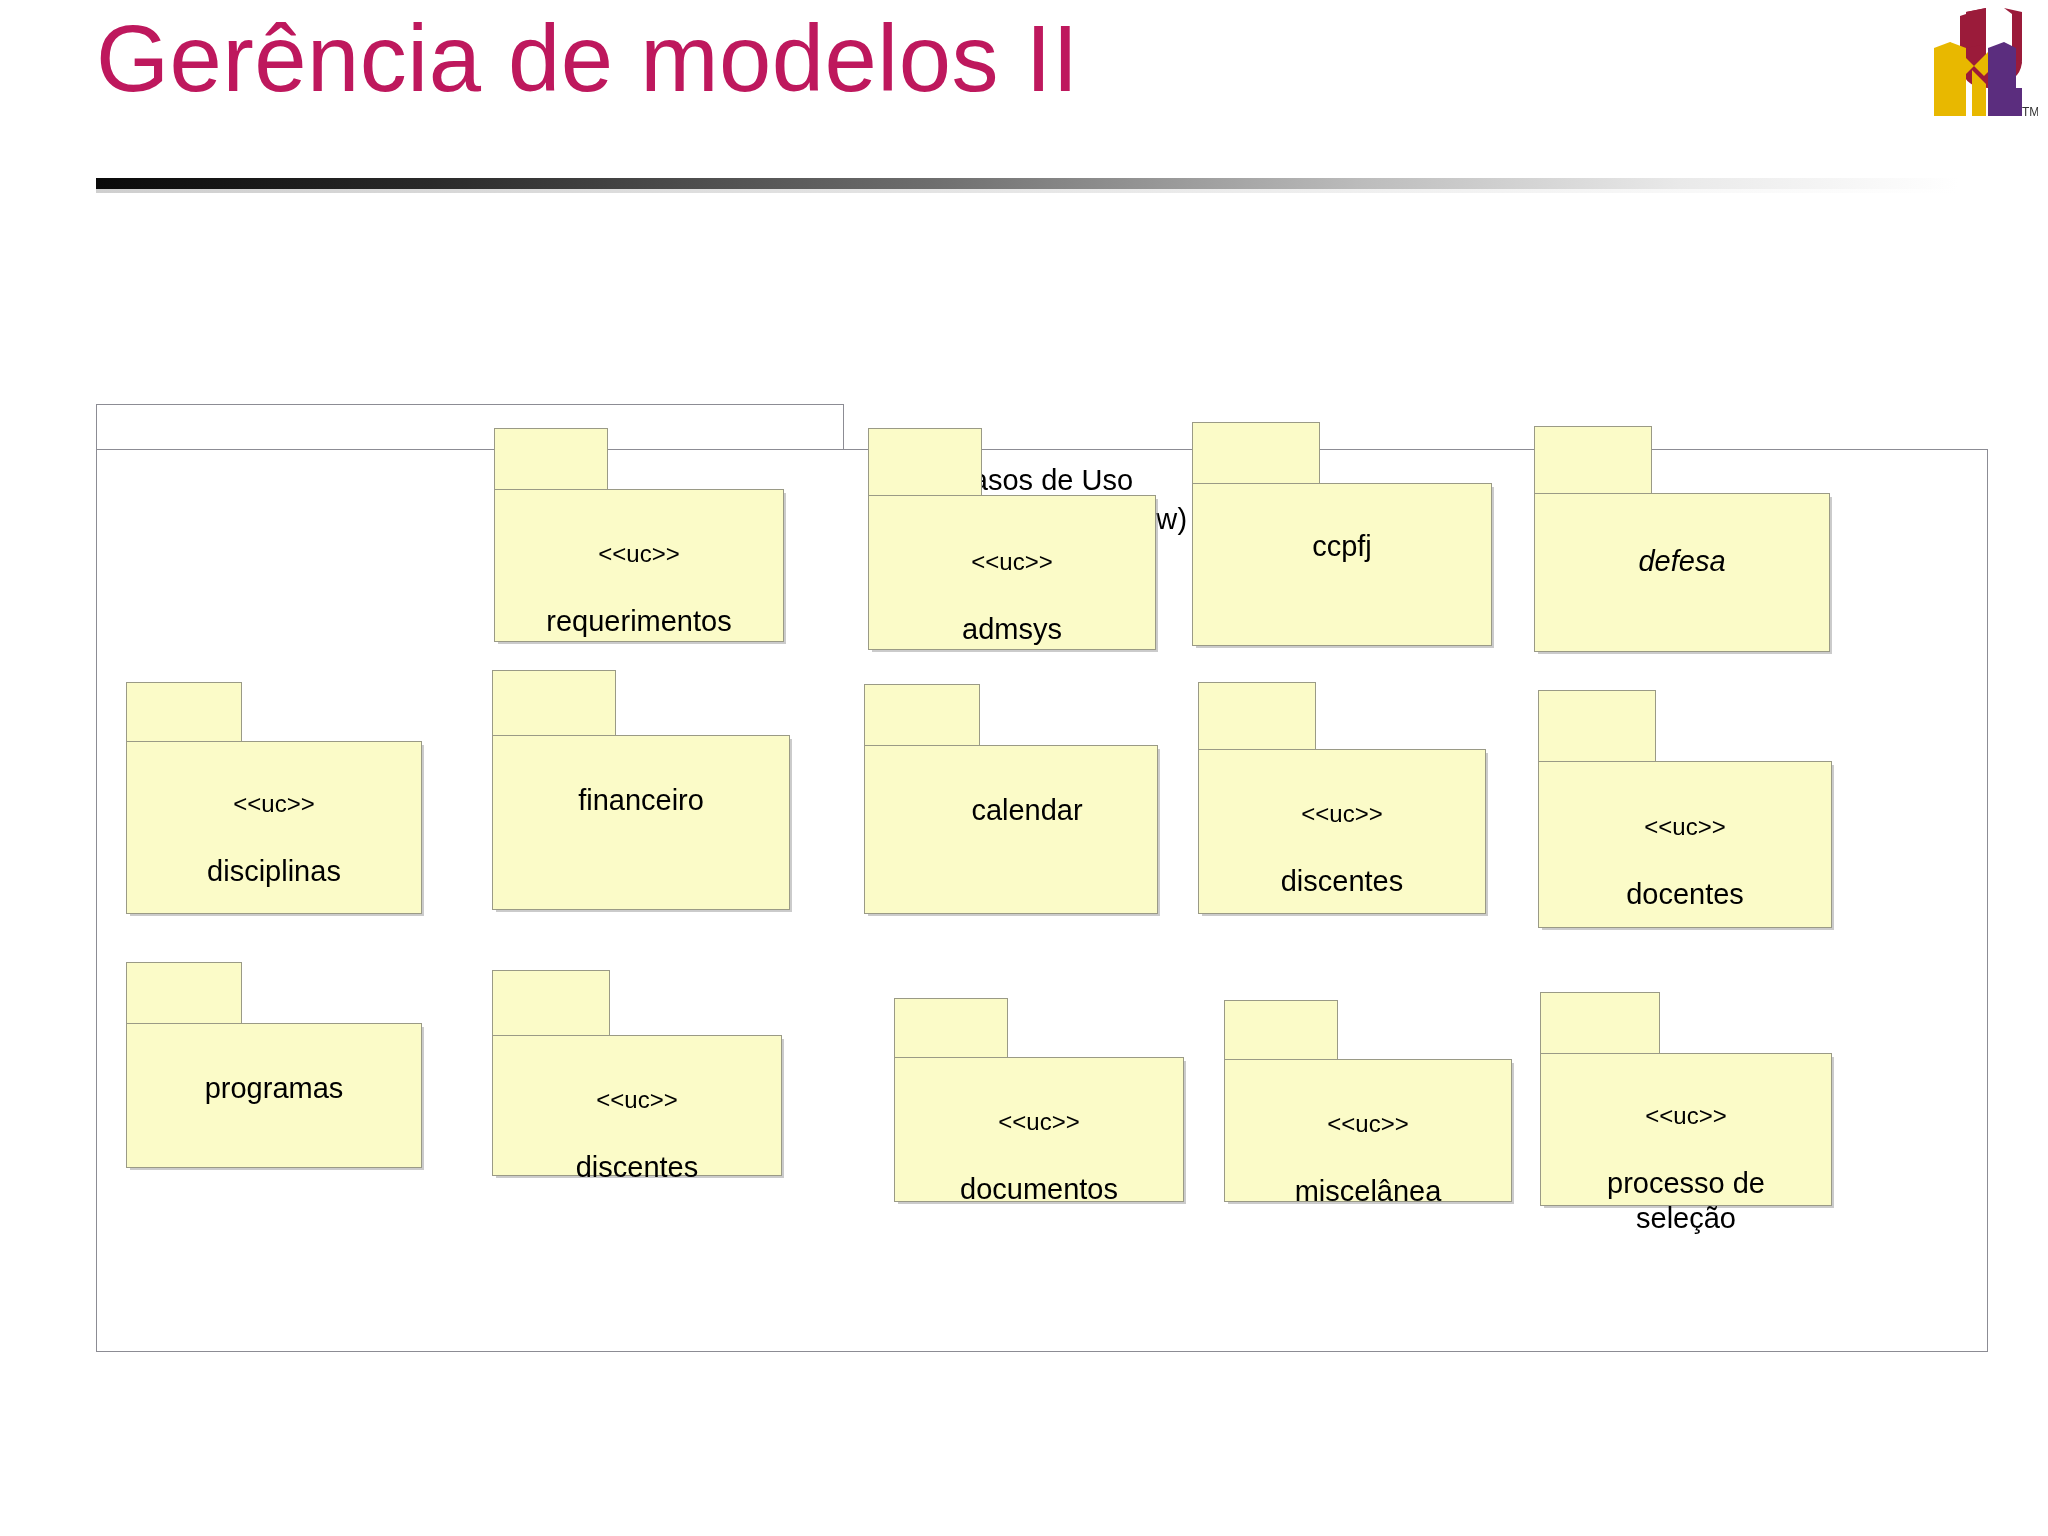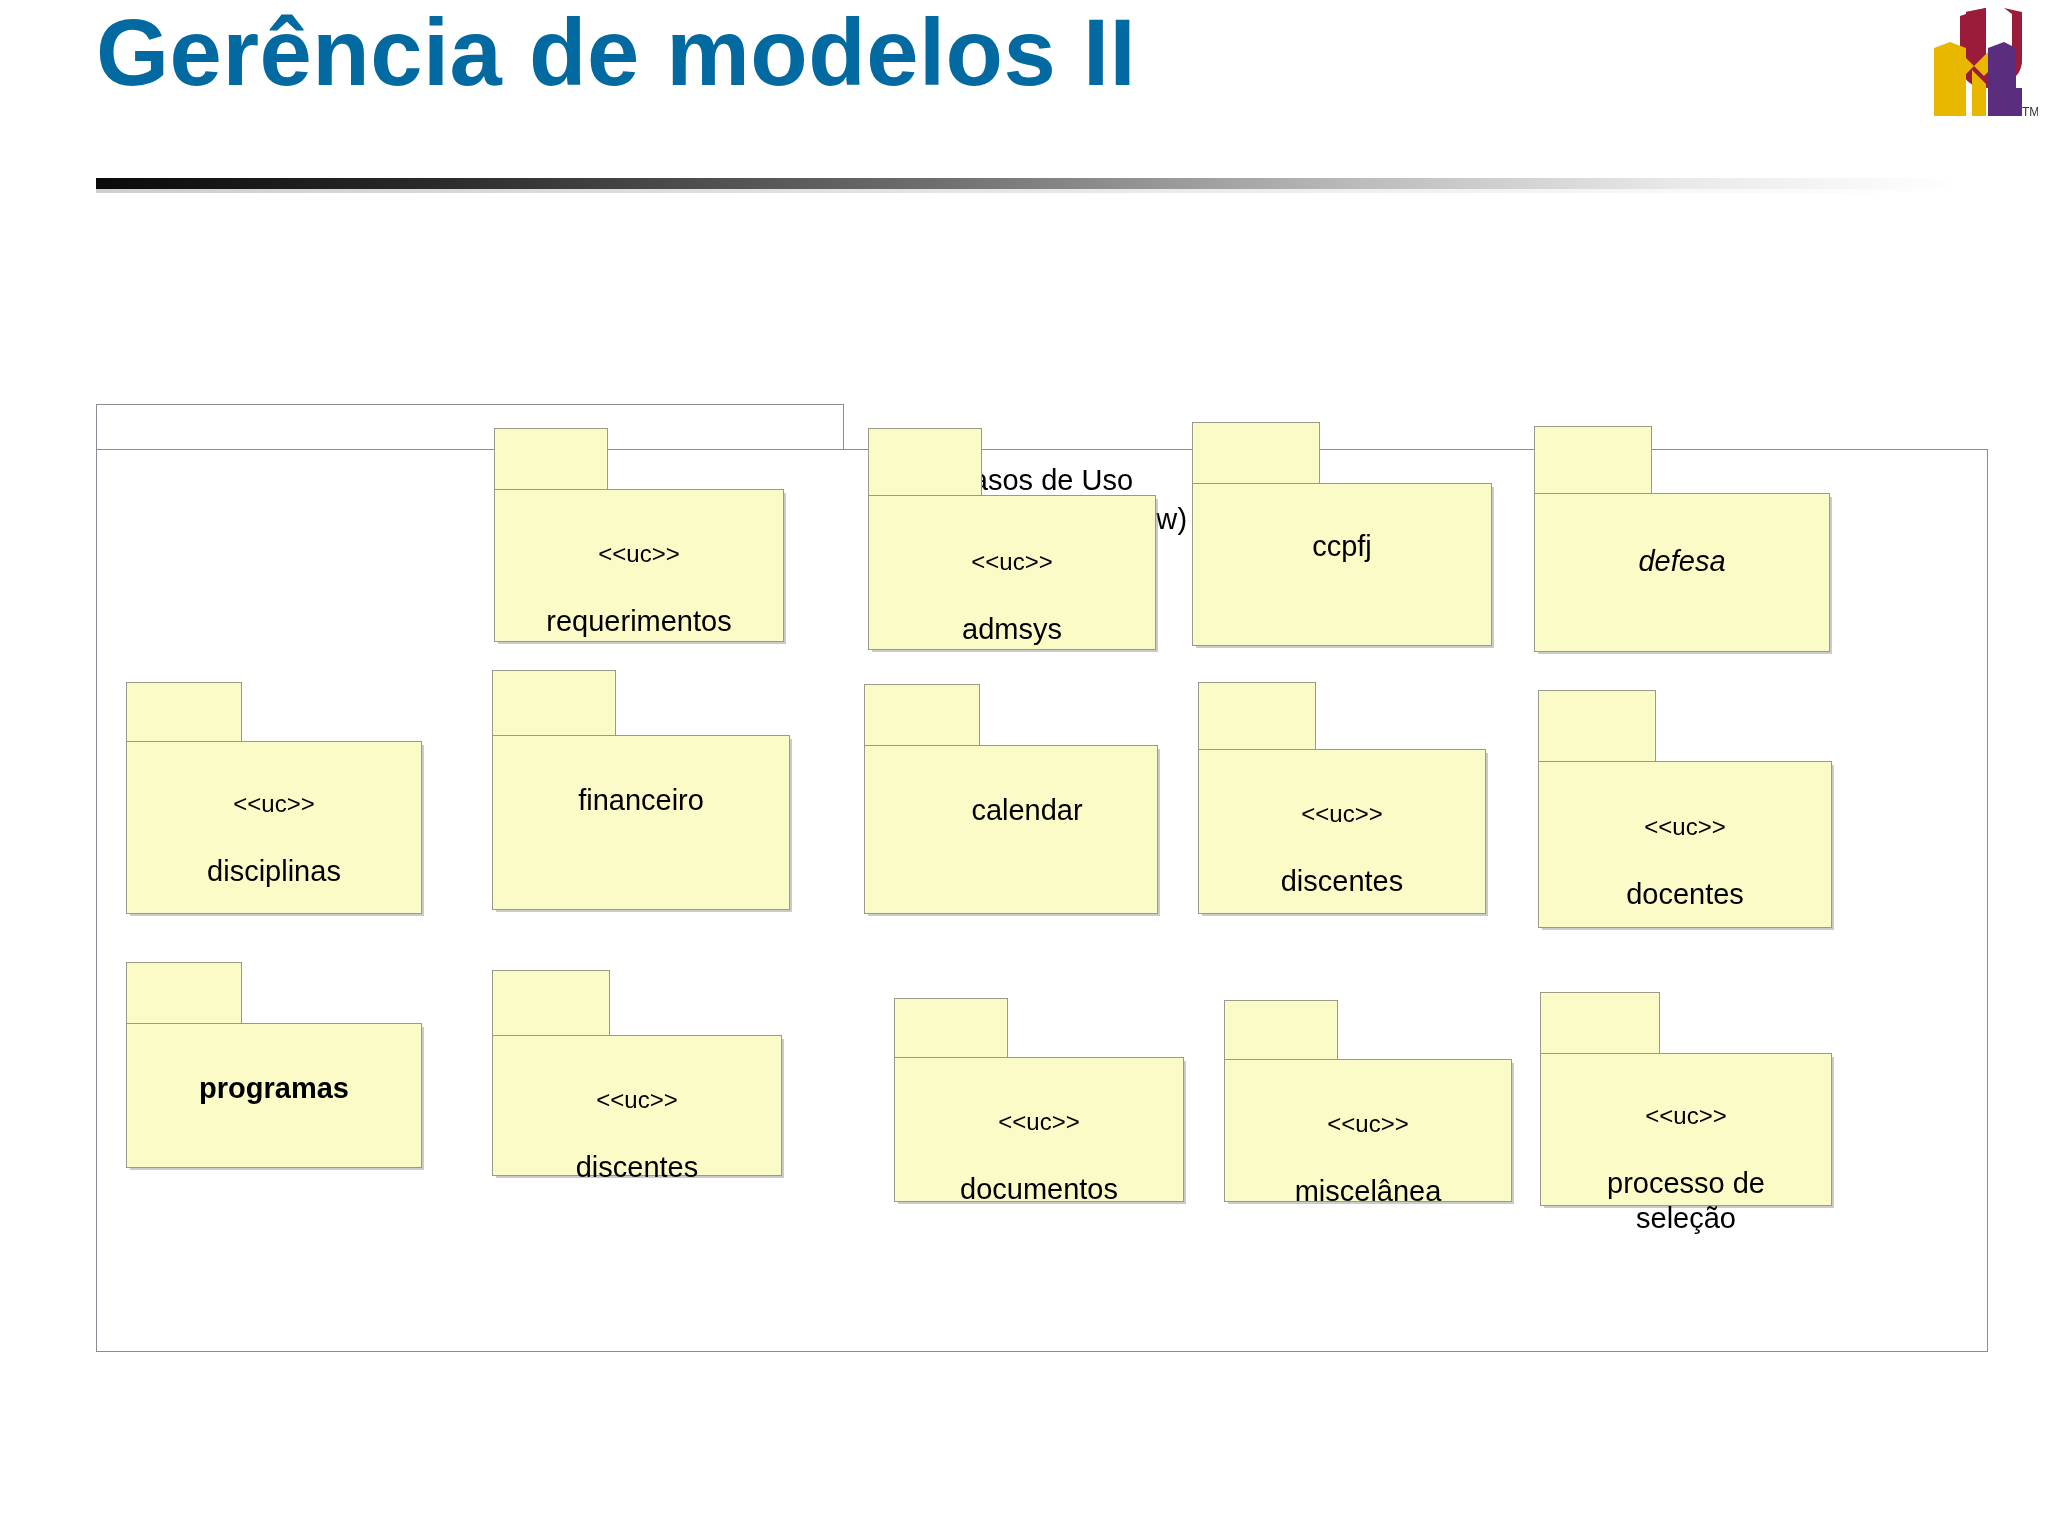--- a/index.html
+++ b/index.html
@@ -12,25 +12,25 @@
     background: #ffffff;
     font-family: "Liberation Sans", sans-serif;
     overflow: hidden;
     position: relative;
   }
 
   
   #slide-title {
     position: absolute;
     left: 96px;
-    top: 6px;
+    top: 12px;
     font-size: 94px;
     line-height: 1.0;
-    color: #0369a1;
-    font-weight: bold;
+    color: #be185d;
+    font-weight: normal;
     letter-spacing: 0.5px;
     white-space: nowrap;
   }
 
   
   #title-rule {
     position: absolute;
     left: 96px;
     top: 178px;
     width: 1862px;
@@ -247,21 +247,21 @@
 
   <div class="pkg" style="left:1442px; top:286px; width:294px; height:238px;">
     <div class="pkg-tab" style="width:118px; height:72px;"></div>
     <div class="pkg-body" style="top:71px; width:294px; height:167px;"></div>
     <div class="pkg-label" style="top:87px;">
       <span class="pkg-stereo">&lt;&lt;uc&gt;&gt;</span>
       <span>docentes</span>
     </div>
   </div>
 
-  <div class="pkg" style="left:30px; top:558px; width:296px; height:206px;font-weight:bold;">
+  <div class="pkg" style="left:30px; top:558px; width:296px; height:206px;">
     <div class="pkg-tab" style="width:116px; height:62px;"></div>
     <div class="pkg-body" style="top:61px; width:296px; height:145px;"></div>
     <div class="pkg-label" style="top:74px;">
       <span>programas</span>
     </div>
   </div>
 
   <div class="pkg" style="left:396px; top:566px; width:290px; height:206px;">
     <div class="pkg-tab" style="width:118px; height:66px;"></div>
     <div class="pkg-body" style="top:65px; width:290px; height:141px;"></div>

